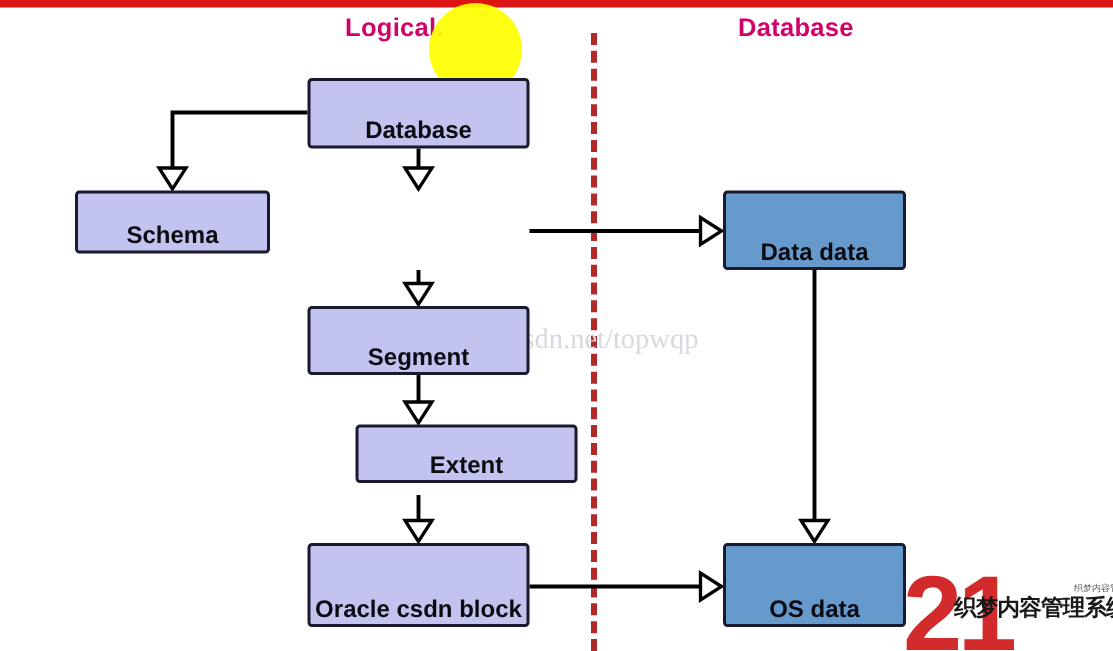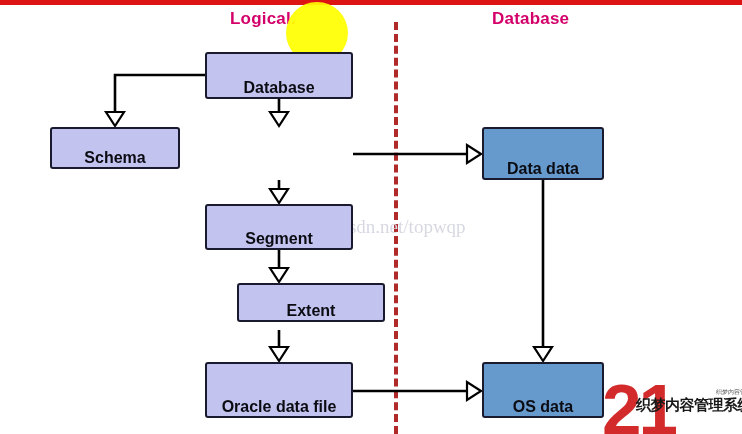--- a/index.html
+++ b/index.html
@@ -215,21 +215,21 @@
 
   <div class="node logical" style="left:205px; top:204px; width:148px; height:46px;">
     <span>Segment</span>
   </div>
 
   <div class="node logical" style="left:205px; top:283px; width:148px; height:39px;margin-left:32px;">
     <span>Extent</span>
   </div>
 
   <div class="node logical" style="left:205px; top:362px; width:148px; height:56px;">
-    <span>Oracle data file</span>
+    <span>Oracle csdn block</span>
   </div>
 
   <div class="node physical" style="left:482px; top:127px; width:122px; height:53px;">
     <span>Data data</span>
   </div>
 
   <div class="node physical" style="left:482px; top:362px; width:122px; height:56px;">
     <span>OS data</span>
   </div>
 

